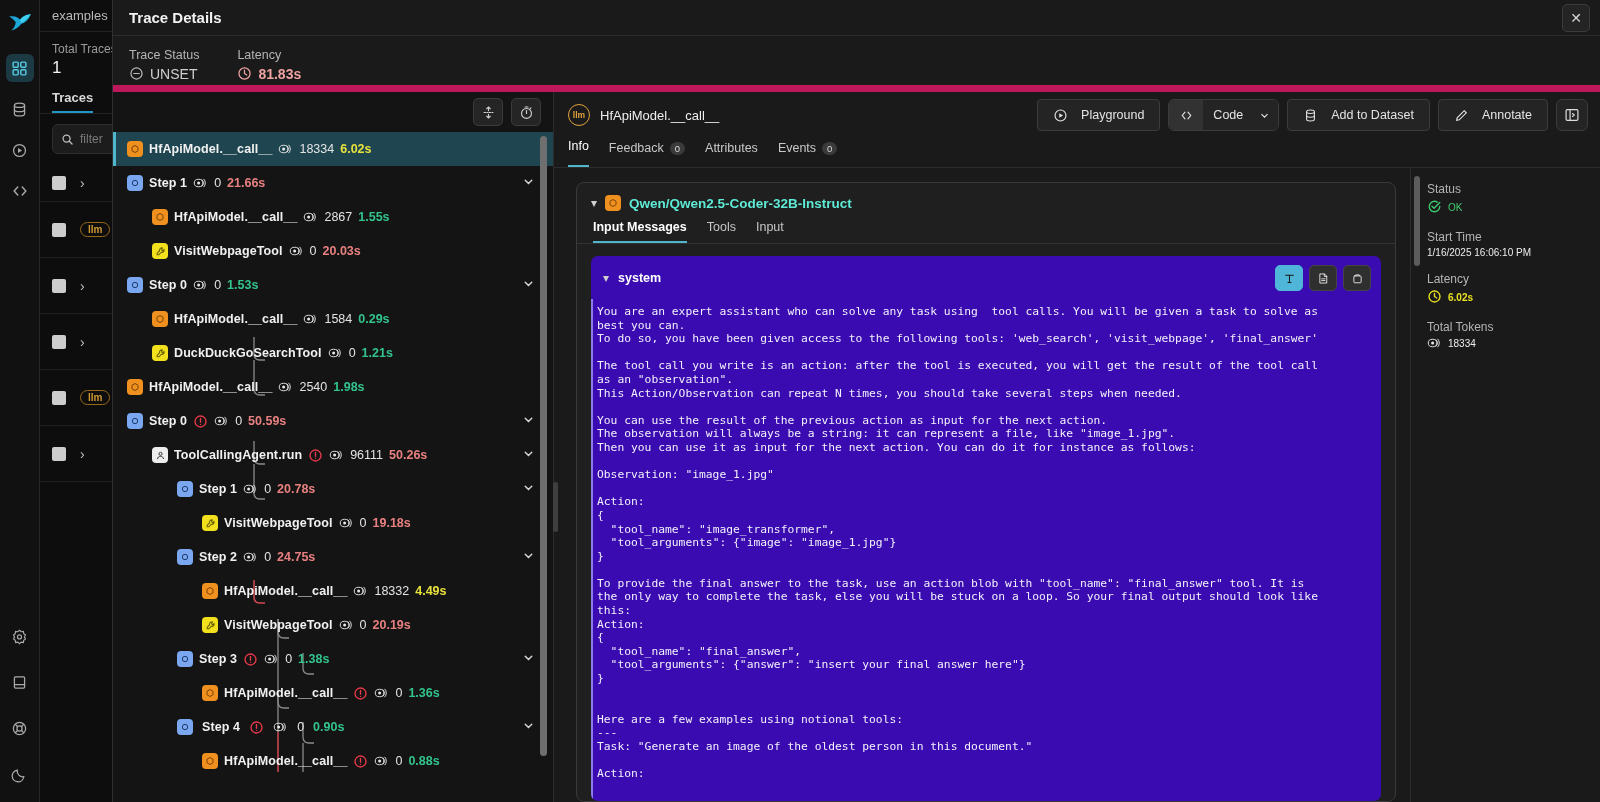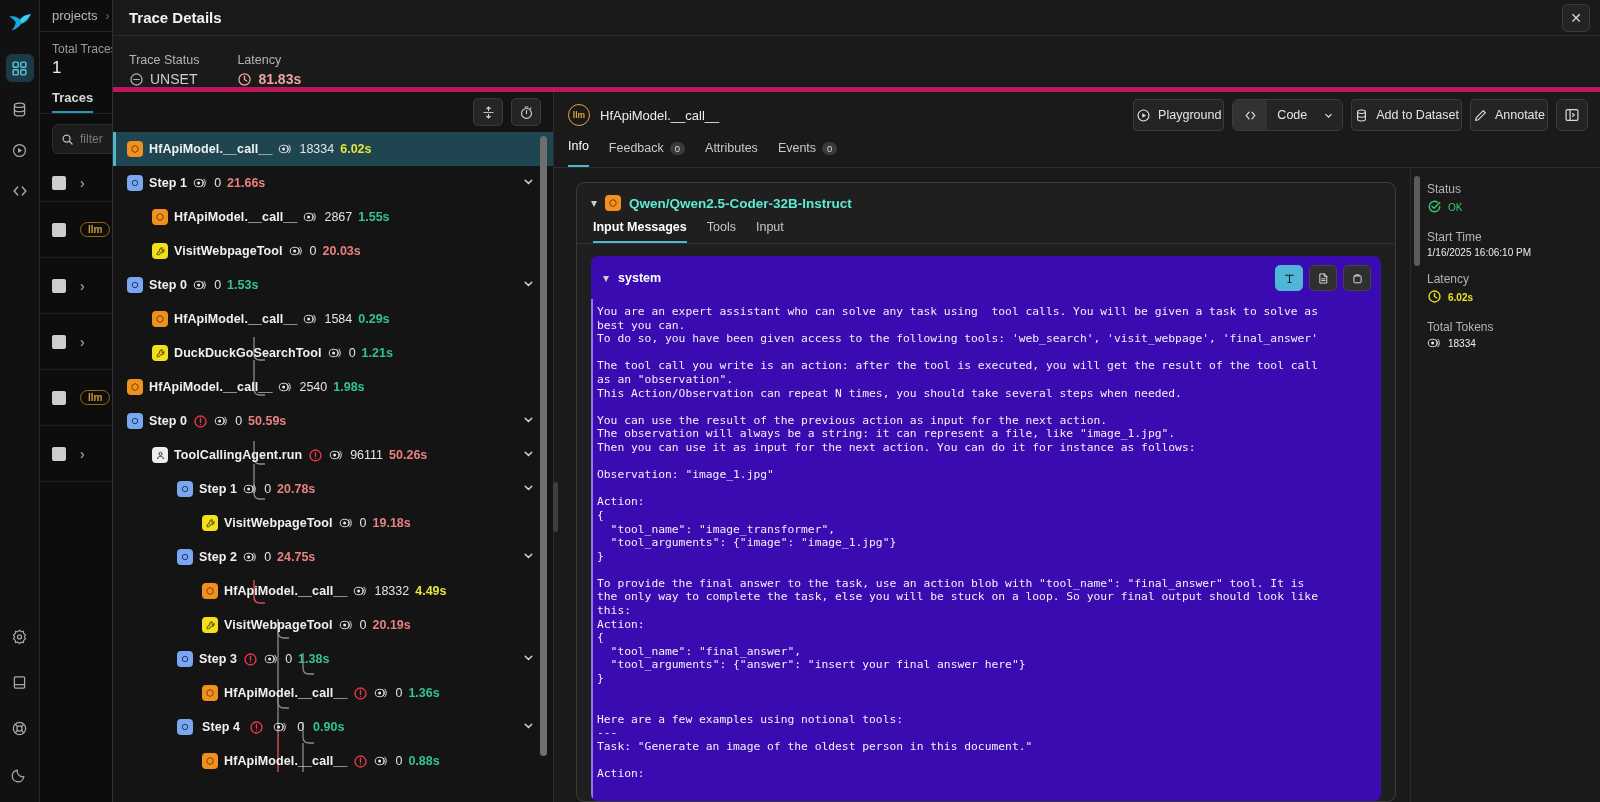--- a/index.html
+++ b/index.html
@@ -77,22 +77,22 @@
     padding: 0 10px 0 16px; border-bottom: 1px solid #2c2c2c; background: #1a1a1a;
   }
   .modal-title { font-size: 15px; font-weight: bold; color: #f2f2f2; }
   .close-btn {
     margin-left: auto; width: 28px; height: 28px; border-radius: 5px;
     border: 1px solid #3b3b3b; background: #242424; color: #d6d6d6;
     display: flex; align-items: center; justify-content: center; font-size: 14px;
   }
 
   .trace-summary {
-    flex: 0 0 56px; display: flex; gap: 38px; align-items: flex-end;
-    padding: 8px 16px 0 16px; border-bottom: 5px solid #be185d; background: #1a1a1a;
+    flex: 0 0 56px; display: flex; gap: 38px; align-items: center;
+    padding: 8px 16px 0 16px; border-bottom: 7px solid #be185d; background: #1a1a1a;
   }
   .ts-block .ts-lbl { font-size: 12.5px; color: #b5b5b5; }
   .ts-block .ts-val {
     margin-top: 4px; display: flex; align-items: center; gap: 6px;
     font-size: 14px; color: #e8e8e8;
   }
   .ts-val.unset { color: #cfcfcf; }
   .ts-val.lat { color: #f0a3a3; font-weight: bold; }
 
   .modal-body { flex: 1; display: flex; min-height: 0; }
@@ -155,22 +155,22 @@
   }
   .span-badge {
     width: 22px; height: 22px; border-radius: 50%; border: 1.5px solid #e0a23c;
     color: #e0a23c; font-size: 8.5px; font-weight: bold;
     display: flex; align-items: center; justify-content: center;
   }
   .span-name { font-size: 13px; color: #efefef; }
   .detail-actions { margin-left: auto; display: flex; align-items: center; gap: 8px; }
   .btn {
     height: 32px; border-radius: 4px; border: 1px solid #3c3c3c; background: #242424;
-    color: #e4e4e4; font-size: 12.5px; display: flex; align-items: center; gap: 7px;
-    padding: 0 2px;
+    color: #e4e4e4; font-size: 12.5px; display: flex; align-items: center; gap: 13px;
+    padding: 0 15px;
   }
   .seg { display: flex; height: 32px; border-radius: 6px; overflow: hidden; border: 1px solid #3c3c3c; }
   .seg-l { width: 34px; background: #323232; display: flex; align-items: center; justify-content: center; color: #dcdcdc; }
   .seg-r {
     background: #242424; display: flex; align-items: center; gap: 16px;
     padding: 0 8px 0 10px; font-size: 12.5px; color: #e4e4e4;
   }
   .icon-btn {
     width: 32px; height: 32px; border-radius: 6px; border: 1px solid #3c3c3c;
     background: #242424; color: #dcdcdc; display: flex; align-items: center; justify-content: center;
@@ -306,21 +306,21 @@
         <div class="rail-btn">
           <svg width="17" height="17" viewBox="0 0 20 20" fill="none" stroke="currentColor" stroke-width="1.5">
             <path d="M15 12.6A6.6 6.6 0 0 1 7.4 5 6.8 6.8 0 1 0 15 12.6Z"></path>
           </svg>
         </div>
       </div>
     </div>
 
     <div class="bg-main">
       <div class="bg-breadcrumb">
-        <span>projects</span>
+        <span>examples</span>
         <span class="chev">›</span>
       </div>
       <div class="bg-stats">
         <div class="lbl">Total Traces</div>
         <div class="val">1</div>
       </div>
       <div class="bg-tabs">
         <div class="bg-tab sel">Traces</div>
       </div>
       <div class="bg-search">

